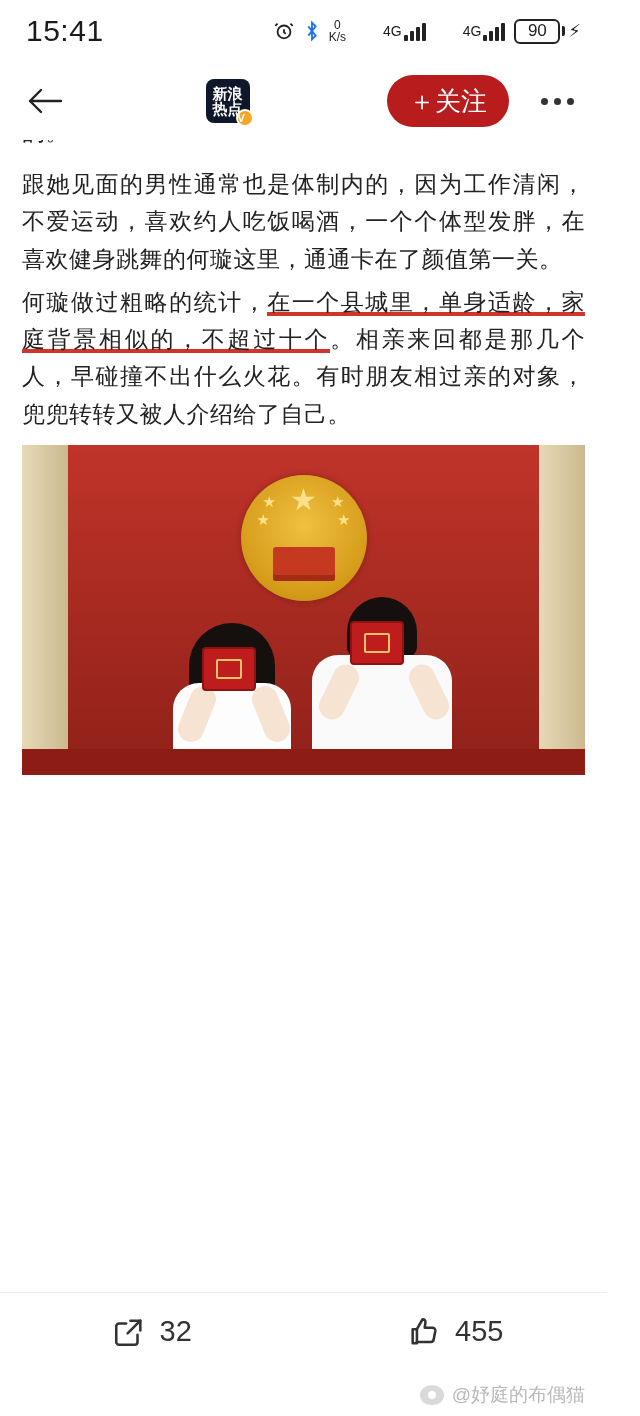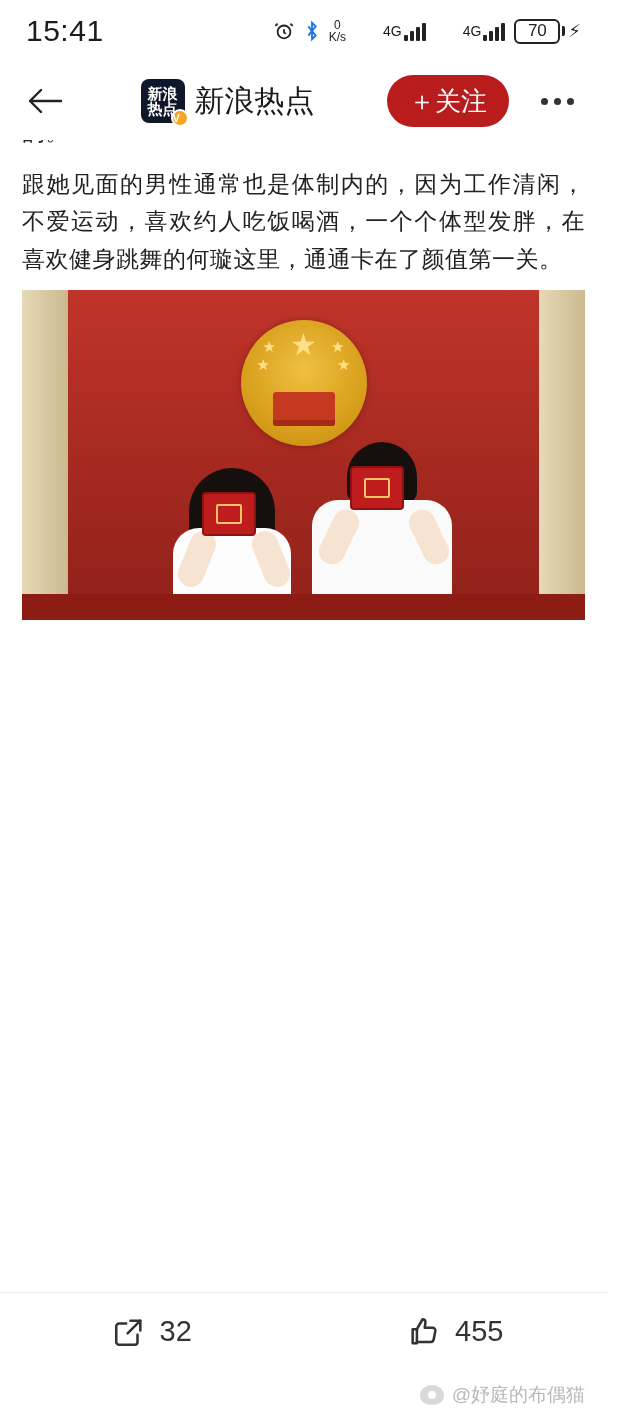--- a/index.html
+++ b/index.html
@@ -220,58 +220,60 @@
       <span class="net">
         <span class="lbl">4G</span>
         <span class="bars">
             <i></i>
             <i></i>
             <i></i>
             <i></i>
           </span>
       </span>
       <span class="battery">
-        <span class="batt-body">70</span>
+        <span class="batt-body">90</span>
         <span class="batt-tip"></span>
         <span class="bolt">⚡</span>
       </span>
     </div>
   </div>
 
   <div class="navbar">
     <div class="back-btn">
       <svg width="38" height="34" viewBox="0 0 38 34" fill="none" stroke="#222" stroke-width="2.4" stroke-linecap="round" stroke-linejoin="round">
         <path d="M15 6 4 17l11 11M4 17h31"></path>
       </svg>
     </div>
     <div class="nav-center">
       <div class="sina-badge">
         <span>新浪</span>
         <span>热点</span>
         <span class="sina-v">V</span>
       </div>
-      <div class="nav-title">新浪热点</div>
     </div>
     <button class="follow-btn">＋关注</button>
     <div class="more-btn">
       <i></i>
         <i></i>
         <i></i>
     </div>
   </div>
 
   <div class="article">
     <div class="clip-line">
       <span>的。</span>
     </div>
 
     <p class="para">
       <span>跟她见面的男性通常也是体制内的，因为工作清闲，不爱运动，喜欢约人吃饭喝酒，一个个体型发胖，在喜欢健身跳舞的何璇这里，通通卡在了颜值第一关。</span>
     </p>
 
+    <p class="para">
+      <span>何璇做过粗略的统计，</span><span class="u-red">在一个县城里，单身适龄，家庭背景相似的，不超过十个</span><span>。相亲来回都是那几个人，早碰撞不出什么火花。有时朋友相过亲的对象，兜兜转转又被人介绍给了自己。</span>
+    </p>
 
   </div>
 
   <div class="photo-wrap">
     <div class="photo">
       <div class="wall-l"></div>
       <div class="wall-r"></div>
       <div class="emblem">
         <div class="disc"></div>
         <div class="star-main">★</div>

